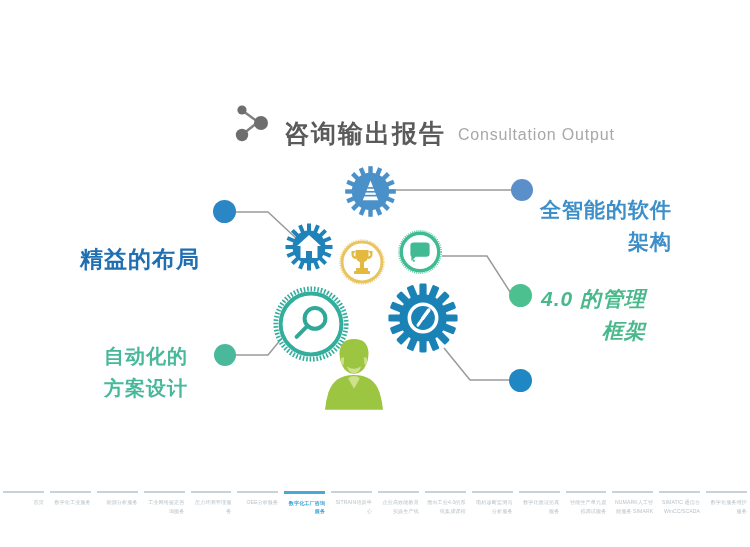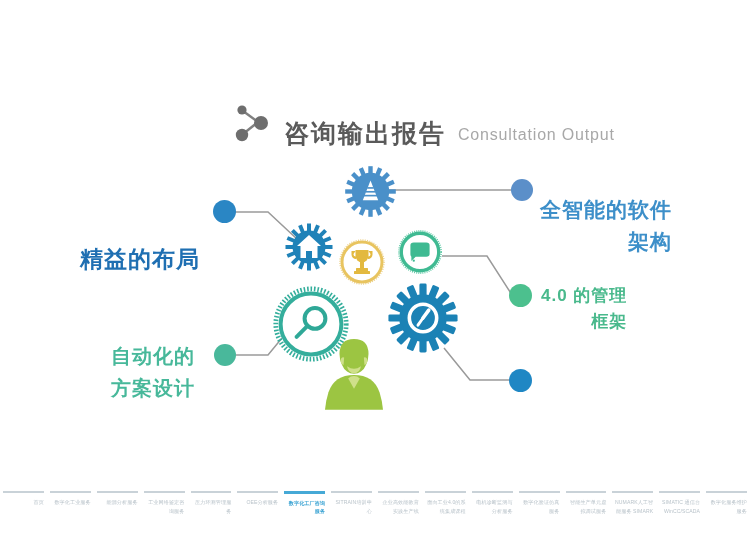--- a/index.html
+++ b/index.html
@@ -17,23 +17,23 @@
   
   .wires{position:absolute;left:0;top:0;width:750px;height:490px;}
 
   
   .dot{position:absolute;border-radius:50%;}
 
   
   .lbl{position:absolute;font-weight:bold;line-height:1.32;white-space:pre-line;}
 
   #lbl-lean{left:80px;top:196px;font-size:23px;color:#1f6fb2;letter-spacing:1px;margin-top:48px;}
-  #lbl-auto{left:104px;top:340px;font-size:20px;color:#47b89a;letter-spacing:1px;line-height:1.6;margin-left:7px;}
+  #lbl-auto{left:104px;top:340px;font-size:20px;color:#47b89a;letter-spacing:1px;line-height:1.6;}
   #lbl-soft{left:540px;top:178px;font-size:21px;color:#3d8fc9;letter-spacing:1px;line-height:1.5;margin-top:16px;}
-  #lbl-mgmt{left:541px;top:283px;font-size:17px;color:#49b98c;letter-spacing:1px;line-height:1.5;}
+  #lbl-mgmt{left:541px;top:283px;font-size:21px;color:#49b98c;letter-spacing:1px;line-height:1.5;font-style:italic;}
   #lbl-road{left:541px;top:375px;font-size:21px;color:#2f7fbd;letter-spacing:1px;line-height:1.5;}
 
   
   .icn{position:absolute;}
 
   
   .navbar{position:absolute;left:0;bottom:0;width:750px;height:62px;background:#ffffff;
           display:flex;align-items:flex-start;padding-top:6px;box-sizing:border-box;}
   .nav-item{flex:1 1 0;padding:0 3px;box-sizing:border-box;min-width:0;}
   .nav-rule{height:2px;background:#c9d2d8;margin-bottom:5px;}

